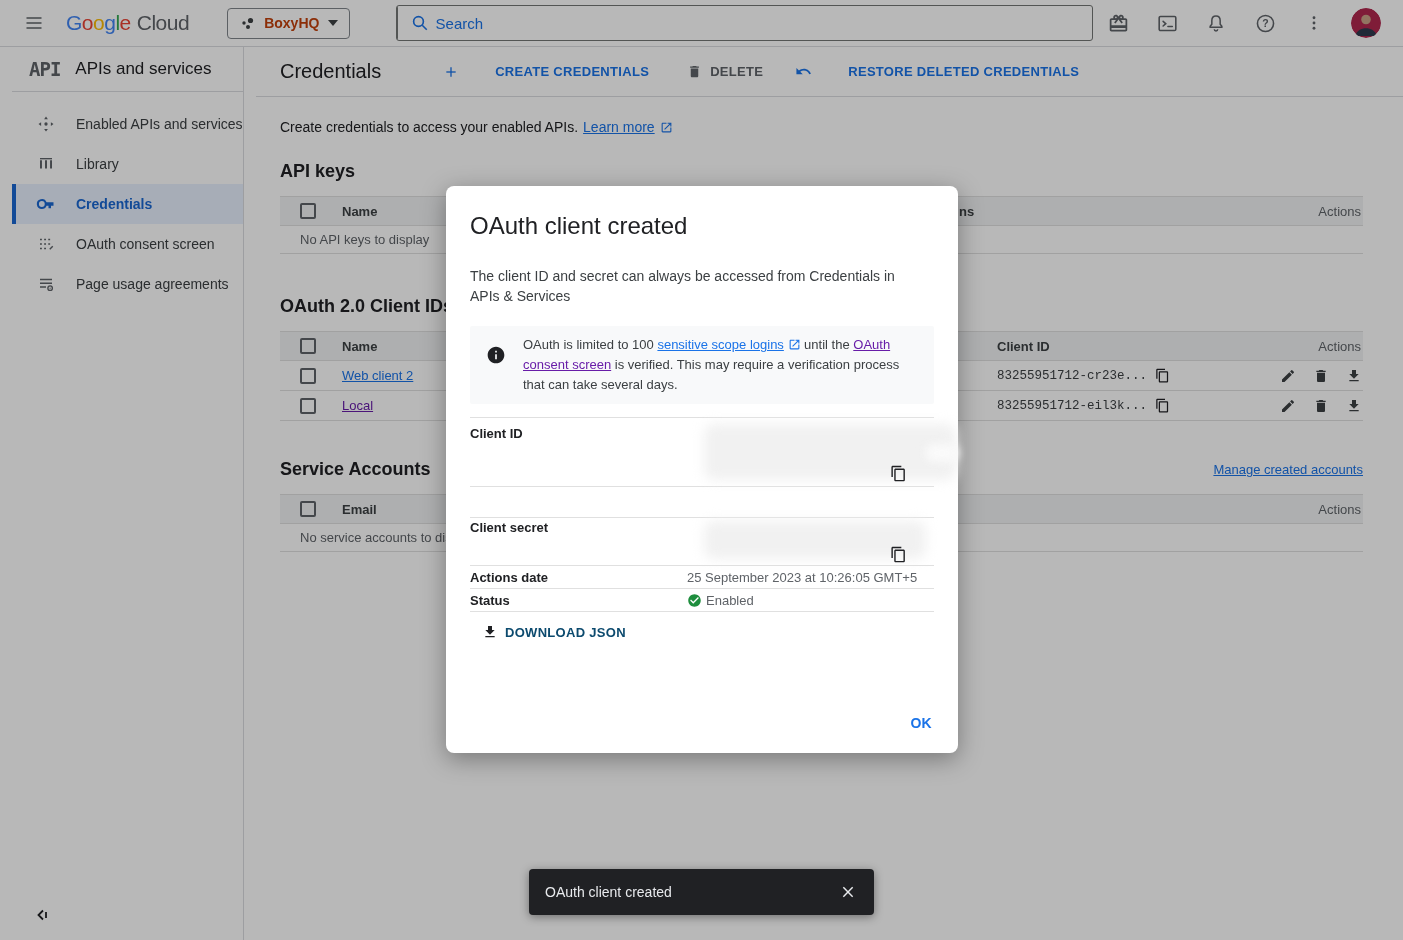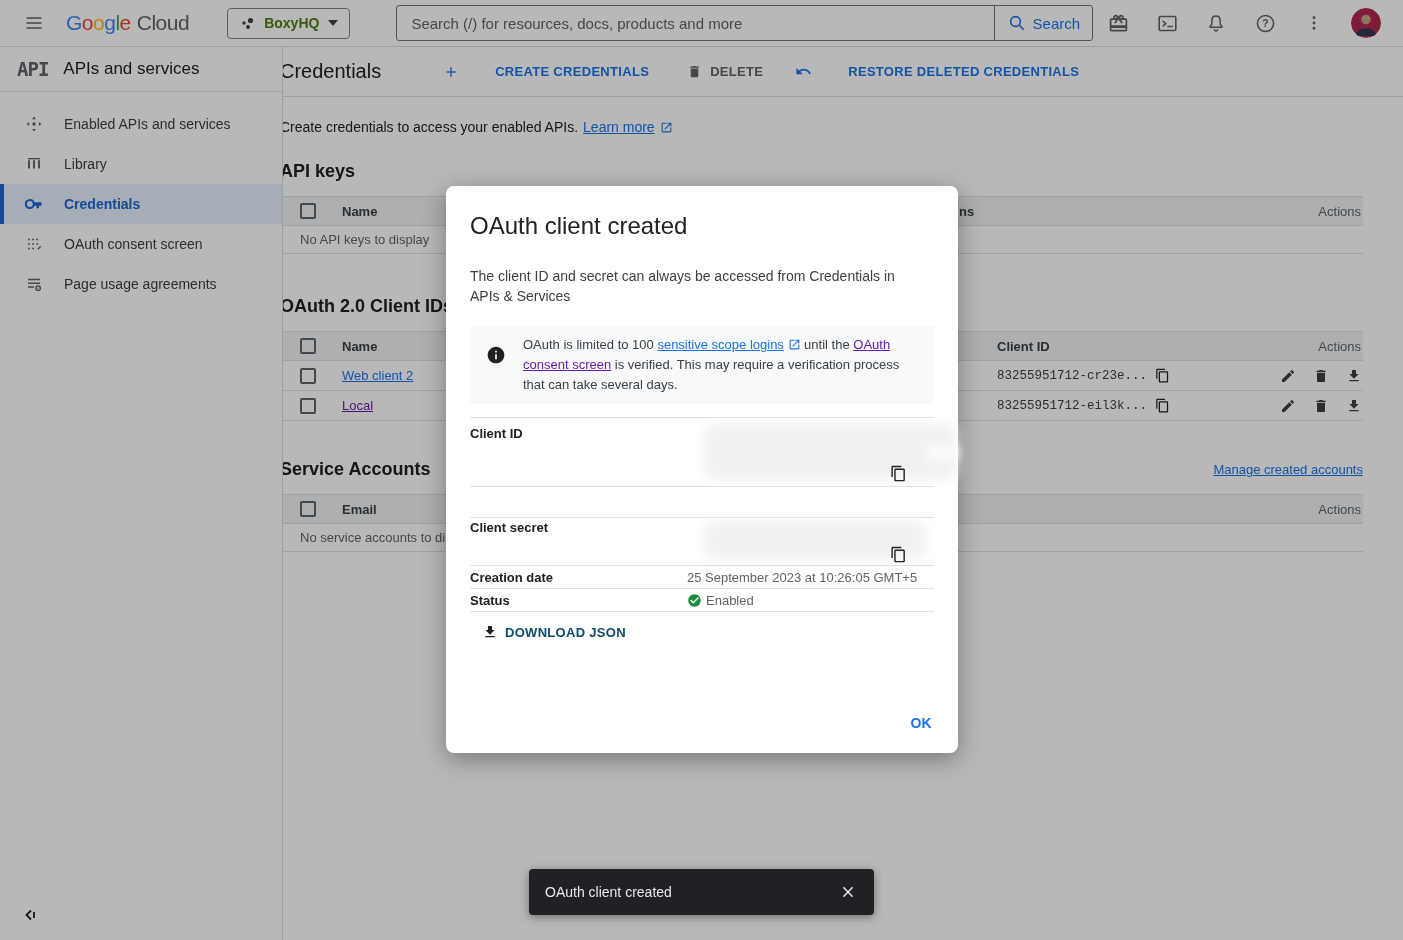--- a/index.html
+++ b/index.html
@@ -10,34 +10,34 @@
   
   .topbar { position:absolute; top:0; left:0; right:0; height:47px; background:#fff;
             border-bottom:1px solid #dadce0; display:flex; align-items:center; z-index:1; }
   .hamburger { margin-left:22px; width:24px; height:24px; display:flex; align-items:center; justify-content:center; cursor:pointer; }
   .gc-logo { margin-left:20px; display:flex; align-items:baseline; font-size:21px; letter-spacing:-0.5px; }
   .gc-logo .l-g1{color:#4285F4}.gc-logo .l-o1{color:#EA4335}.gc-logo .l-o2{color:#FBBC04}
   .gc-logo .l-g2{color:#4285F4}.gc-logo .l-l{color:#34A853}.gc-logo .l-e{color:#EA4335}
   .gc-logo .l-cloud{color:#5f6368; margin-left:6px;}
   .proj-sel { margin-left:38px; height:31px; border:1px solid #80868b; border-radius:4px;
               display:flex; align-items:center; padding:0 11px; gap:9px; cursor:pointer; background:#fff; }
-  .proj-sel .proj-label { font-size:14px; font-weight:bold; color:#4d7c0f; }
+  .proj-sel .proj-label { font-size:14px; font-weight:bold; color:#c2410c; }
   .searchbox { margin-left:46px; width:697px; height:36px; border:1px solid #747775; border-radius:3px;
                display:flex; align-items:stretch; background:#fff; overflow:hidden; }
   .searchbox input { flex:1; border:none; outline:none; font-family:"Liberation Sans",sans-serif;
                      font-size:15px; color:#202124; padding:0 14px; background:transparent; }
   .searchbox input::placeholder { color:#5f6368; }
   .search-btn { width:98px; border-left:1px solid #747775; display:flex; align-items:center; justify-content:center;
                 gap:7px; cursor:pointer; color:#1a73e8; font-size:15px; font-weight:normal; }
   .top-icons { margin-left:auto; margin-right:22px; display:flex; align-items:center; gap:25px; }
   .icon-btn { width:24px; height:24px; display:flex; align-items:center; justify-content:center; cursor:pointer; }
   .avatar { width:30px; height:30px; border-radius:50%; overflow:hidden; cursor:pointer; }
 
   
-  .sidebar { position:absolute; top:47px; left:0; width:283px; bottom:0; background:#fff;
+  .sidebar { position:absolute; top:47px; left:12px; width:232px; bottom:0; background:#fff;
              border-right:1px solid #dadce0; z-index:1; }
   .sb-head { height:45px; display:flex; align-items:center; padding-left:17px; gap:15px; border-bottom:1px solid #dadce0; }
   .sb-logo { font-family:"DejaVu Sans Mono", monospace; font-weight:bold; font-size:19px; color:#5f6368; letter-spacing:-1px; }
   .sb-title { font-size:17px; color:#202124; }
   .sb-list { margin-top:12px; }
   .sb-item { position:relative; height:40px; display:flex; align-items:center; padding-left:24px; gap:20px;
              font-size:14px; color:#3c4043; cursor:pointer; }
   .sb-item .sb-ic { width:20px; height:20px; display:flex; align-items:center; justify-content:center; }
   .sb-item.selected { background:#e8f0fe; color:#1967d2; font-weight:bold; }
   .sb-item.selected .selbar { position:absolute; left:0; top:0; bottom:0; width:4px; background:#1967d2; }
@@ -131,21 +131,20 @@
           </svg>
       </span>
       <span class="proj-label">BoxyHQ</span>
       <span>
         <svg width="10" height="6" viewBox="0 0 10 6">
             <path d="M0 0l5 6 5-6z" fill="#3c4043"></path>
           </svg>
       </span>
     </div>
     <div class="searchbox">
-      <input type="text" placeholder="Search (/) for resources, docs, products and more" style="">
       <div class="search-btn">
         <span>
           <svg width="18" height="18" viewBox="0 0 24 24">
               <circle cx="10" cy="10" r="6.5" fill="none" stroke="#1a73e8" stroke-width="2.2"></circle>
               <path d="M15 15l6 6" stroke="#1a73e8" stroke-width="2.2"></path>
             </svg>
         </span>
         <span>Search</span>
       </div>
     </div>
@@ -429,21 +428,21 @@
       <div class="field-row row-secret">
         <span class="f-label">Client secret</span>
         <span class="blob" style="left:234px; top:3px; width:222px; height:38px;"></span>
         <span class="copy-abs" style="right:27px; bottom:2px;">
           <svg width="17" height="17" viewBox="0 0 24 24" fill="#202124">
               <path d="M16 1H4c-1.1 0-2 .9-2 2v14h2V3h12V1zm3 4H8c-1.1 0-2 .9-2 2v14c0 1.1.9 2 2 2h11c1.1 0 2-.9 2-2V7c0-1.1-.9-2-2-2zm0 16H8V7h11v14z"></path>
             </svg>
         </span>
       </div>
       <div class="field-row row-date">
-        <span class="f-label">Creation date</span>
+        <span class="f-label">Actions date</span>
         <span class="f-value">25 September 2023 at 10:26:05 GMT+5</span>
       </div>
       <div class="field-row row-status">
         <span class="f-label">Status</span>
         <span class="f-value">
           <span>
               <svg width="15" height="15" viewBox="0 0 24 24" fill="#1e8e3e">
                 <path d="M12 2C6.48 2 2 6.48 2 12s4.48 10 10 10 10-4.48 10-10S17.52 2 12 2zm-2 15l-5-5 1.41-1.41L10 14.17l7.59-7.59L19 8l-9 9z"></path>
               </svg>
             </span>

